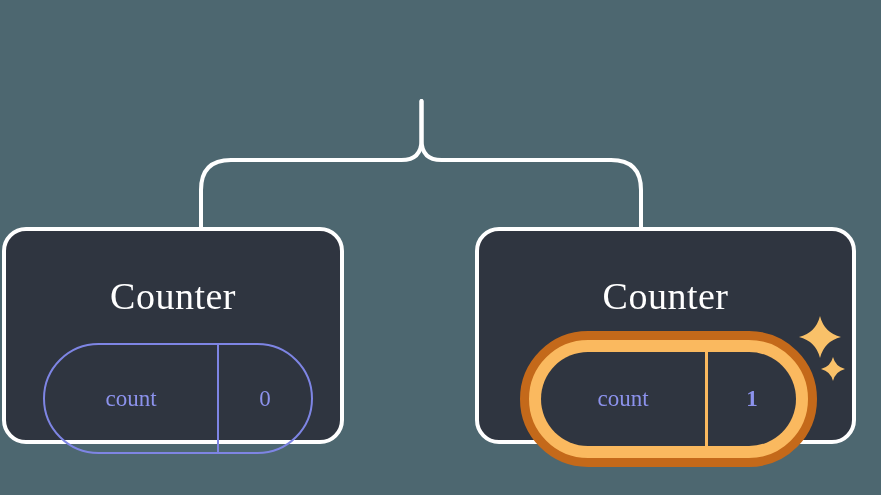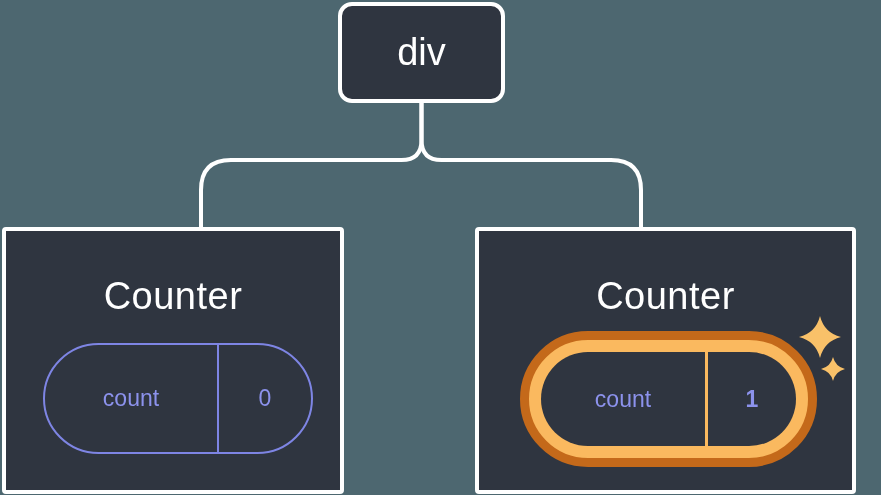--- a/index.html
+++ b/index.html
@@ -24,24 +24,25 @@
     background: var(--card, #2F3540);
     border: 4px solid var(--card-border, #FFFFFF);
     border-radius: 14px;
     display: flex; align-items: center; justify-content: center;
     color: var(--text, #FFFFFF);
     font-size: 38px;
   }
   .card {
     position: absolute;
     top: 227px;
-    height: 267px;
+    height: 217px;
     background: var(--card, #2F3540);
     border: 4px solid var(--card-border, #FFFFFF);
-    border-radius: 4px;
+    border-radius: 24px;
+    font-family: Liberation Serif, serif;
   }
   #card-left  { left: 2px;   width: 342px; }
   #card-right { left: 475px; width: 381px; }
   .card-title {
     position: absolute;
     top: 46px; left: 0; width: 100%;
     text-align: center;
     color: var(--text, #FFFFFF);
     font-size: 38px;
     line-height: 38px;
@@ -92,23 +93,20 @@
 </head>
 <body>
 
 <div id="canvas">
 
   <svg id="connector-svg" viewBox="0 0 881 495" fill="none">
     <path d="M421.5 101 L421.5 140 Q421.5 160 401.5 160 L231 160 Q201 160 201 190 L201 229" stroke="#FFFFFF" stroke-width="4" stroke-linecap="round" fill="none"></path>
     <path d="M421.5 101 L421.5 140 Q421.5 160 441.5 160 L611 160 Q641 160 641 190 L641 229" stroke="#FFFFFF" stroke-width="4" stroke-linecap="round" fill="none"></path>
   </svg>
 
-  <div class="node-root">
-    <span>div</span>
-  </div>
 
   <div class="card" id="card-left">
     <div class="card-title">Counter</div>
     <div class="pill-plain">
       <div class="cell cell-key">
         <span>count</span>
       </div>
       <div class="cell cell-val">
         <span>0</span>
       </div>

